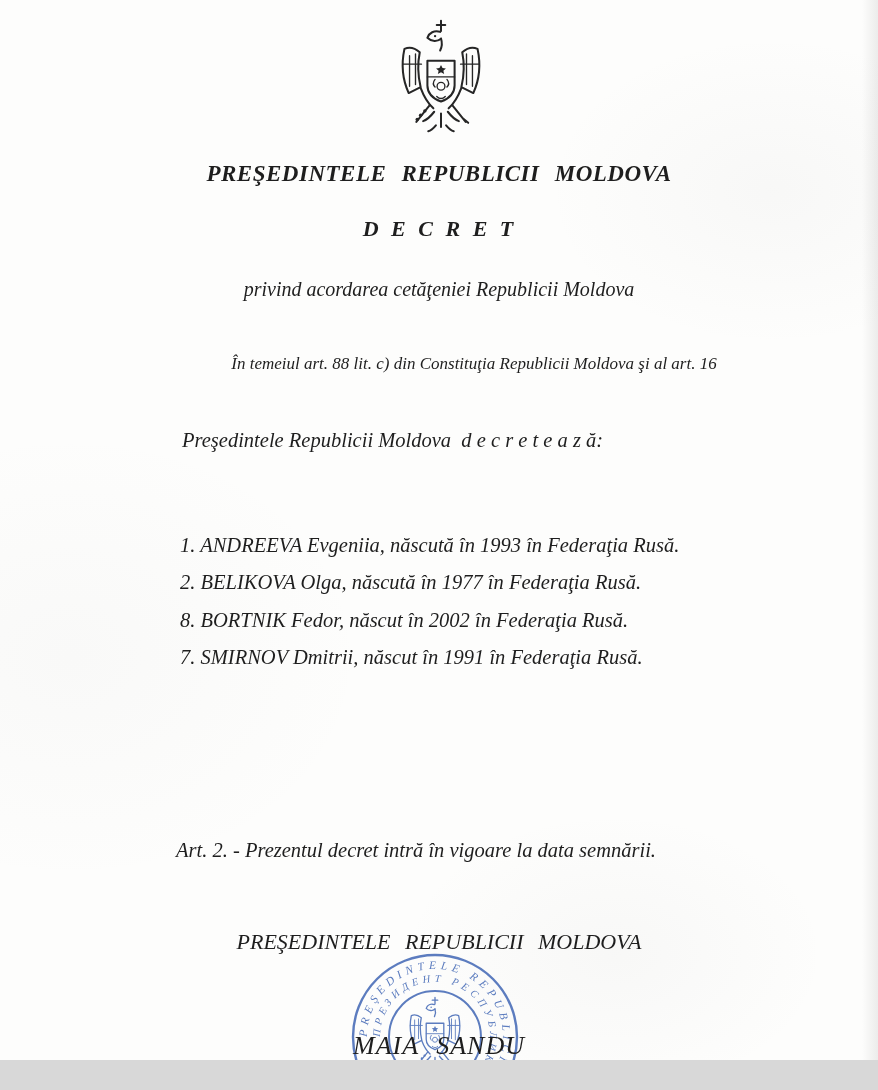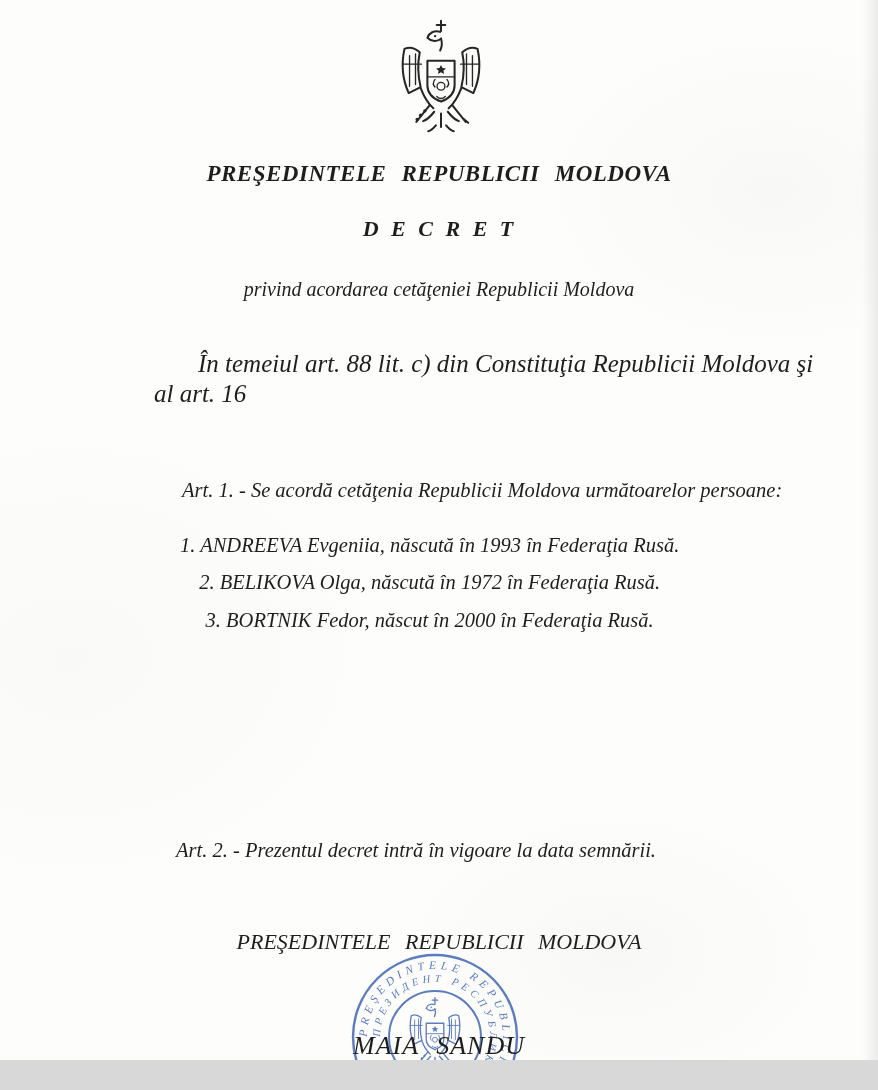--- a/index.html
+++ b/index.html
@@ -18,27 +18,27 @@
     content:"";position:absolute;right:0;top:0;width:16px;height:100%;
     background:linear-gradient(to right, rgba(110,110,110,0), rgba(110,110,110,0.12));
     pointer-events:none;
   }
   .abs{position:absolute;}
   .center{left:0;width:878px;text-align:center;}
   .arms-top{left:390px;top:18px;width:102px;height:128px;color:#262626;}
   .title-1{top:160px;font-weight:bold;font-size:23px;line-height:27px;word-spacing:9px;letter-spacing:0.5px;}
   .decree-word{top:215px;font-weight:bold;font-size:22px;line-height:27px;letter-spacing:2px;word-spacing:3px;}
   .subject{top:276px;font-size:20px;line-height:26px;}
-  .preamble{top:349px;left:154px;width:660px;font-size:25px;line-height:30px;}
+  .preamble{top:349px;left:122px;width:660px;font-size:17px;line-height:30px;text-align:center;}
   .preamble .l1{display:block;text-indent:44px;}
   .preamble .l2{display:block;}
   .enacting{top:427px;left:182px;font-size:20.5px;line-height:27px;white-space:pre;}
   .article-1{top:477px;left:182px;font-size:20.5px;line-height:27px;}
   .persons{top:527px;left:180px;margin:0;padding:0;list-style:none;font-size:20.5px;}
-  .persons li{line-height:37.4px;text-align:center;}
+  .persons li{line-height:37.4px;}
   .article-2{top:837px;left:176px;font-size:20.5px;line-height:26px;}
   .title-2{top:928px;font-size:22px;line-height:27px;word-spacing:9px;z-index:5;}
   .stamp{left:335px;top:937px;width:200px;height:200px;color:#4f72ba;opacity:0.92;z-index:2;}
   .sig-name{top:1032px;font-size:26px;line-height:28px;word-spacing:10px;letter-spacing:1px;z-index:6;}
   svg text{font-family:"Liberation Serif","DejaVu Serif",serif;}
 </style>
 </head>
 <body>
 
 <svg width="0" height="0" style="position:absolute" aria-hidden="true">
@@ -82,27 +82,28 @@
   <div class="abs center title-1">PREŞEDINTELE REPUBLICII MOLDOVA</div>
 
   <div class="abs center subject">privind acordarea cetăţeniei Republicii Moldova</div>
 
   <div class="abs center decree-word">D E C R E T</div>
 
   <div class="abs preamble">
     <span class="l1">În temeiul art. 88 lit. c) din Constituţia Republicii Moldova şi al art. 16</span>
   </div>
 
+  <div class="abs enacting">Preşedintele Republicii Moldova  d e c r e t e a z ă:</div>
 
-  <div class="abs article-1">Art. 1. - Se acordă cetăţenia Republicii Moldova următoarelor persoane:</div>
 
   <ol class="abs persons">
     <li>1. ANDREEVA Evgeniia, născută în 1993 în Federaţia Rusă.</li>
-    <li>2. BELIKOVA Olga, născută în 1972 în Federaţia Rusă.</li>
-    <li>3. BORTNIK Fedor, născut în 2000 în Federaţia Rusă.</li>
+    <li>2. BELIKOVA Olga, născută în 1977 în Federaţia Rusă.</li>
+    <li>8. BORTNIK Fedor, născut în 2002 în Federaţia Rusă.</li>
+    <li>7. SMIRNOV Dmitrii, născut în 1991 în Federaţia Rusă.</li>
   </ol>
 
   <div class="abs article-2">Art. 2. - Prezentul decret intră în vigoare la data semnării.</div>
 
   <div class="abs center title-2">PREŞEDINTELE REPUBLICII MOLDOVA</div>
 
   <svg class="abs stamp" viewBox="0 0 200 200">
     <defs>
       <path id="ring-outer" d="M32,100 a68,68 0 1,1 136,0 a68,68 0 1,1 -136,0"></path>
       <path id="ring-inner" d="M45,100 a55,55 0 1,1 110,0 a55,55 0 1,1 -110,0"></path>

